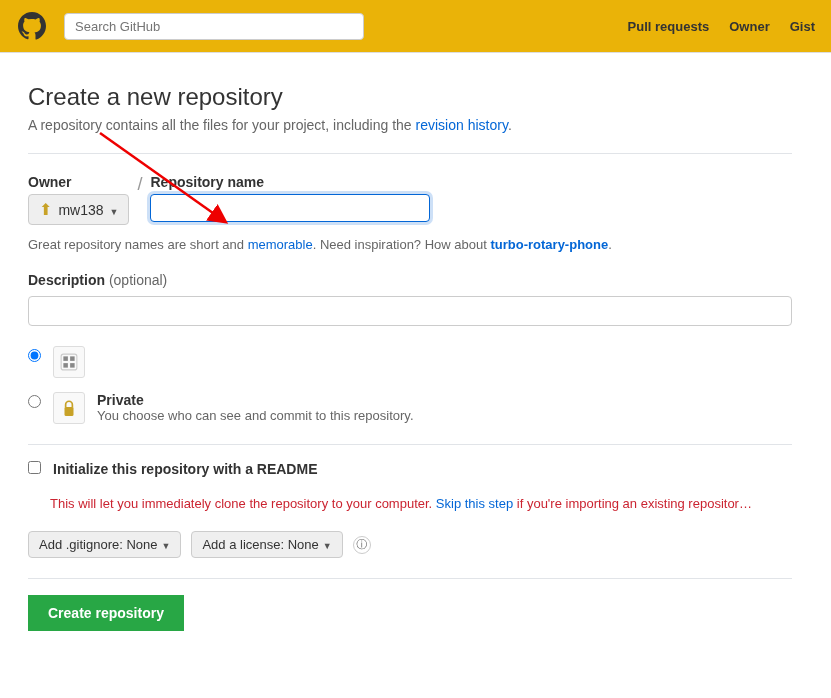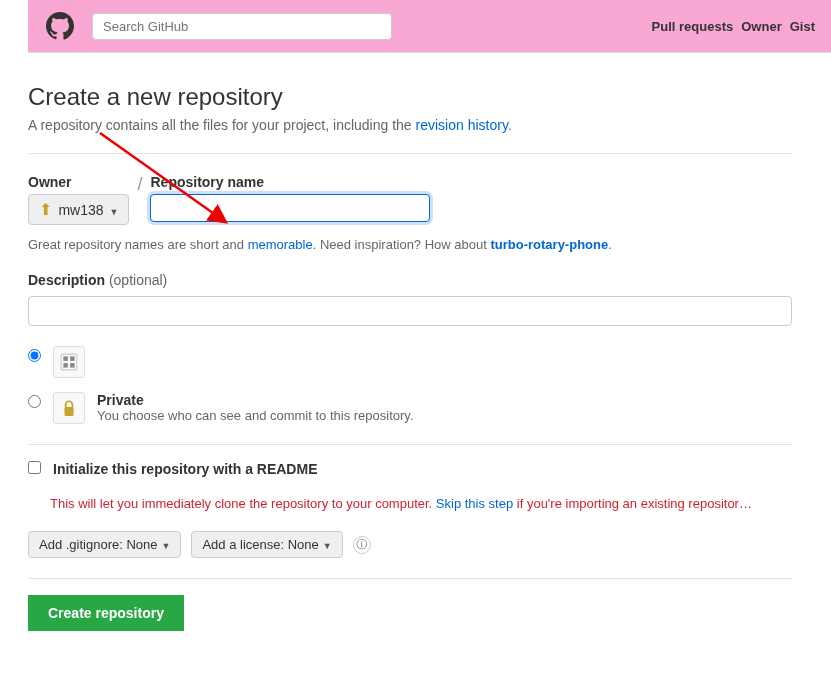--- a/index.html
+++ b/index.html
@@ -1,39 +1,38 @@
 <!DOCTYPE html>
 <html><head>
   <meta charset="utf-8">
   <style>
     * { box-sizing: border-box; margin: 0; padding: 0; }
     body { font-family: -apple-system, BlinkMacSystemFont, "Segoe UI", Helvetica, Arial, sans-serif; font-size: 14px; color: #333; background: #fff; }
 
     
     .header {
-      background: #f9a8d4;
+      background: #eab308;
       border-bottom: 1px solid #ddd;
       padding: 10px 16px;
       display: flex;
       align-items: center;
       gap: 16px;
-      margin-left: 28px;
     }
     .header-logo {
       width: 32px; height: 32px; flex-shrink: 0;
     }
     .header-search {
       flex: 1; max-width: 300px;
       border: 1px solid #ccc; border-radius: 4px;
       padding: 5px 10px; font-size: 13px; color: #555;
       background: #fff;
     }
     .header-nav {
       margin-left: auto;
-      display: flex; gap: 8px;
+      display: flex; gap: 20px;
     }
     .header-nav a {
       color: #333; text-decoration: none; font-weight: 600; font-size: 13px;
     }
 
     
     .main {
       padding: 30px 28px;
       max-width: 820px;
       position: relative;

